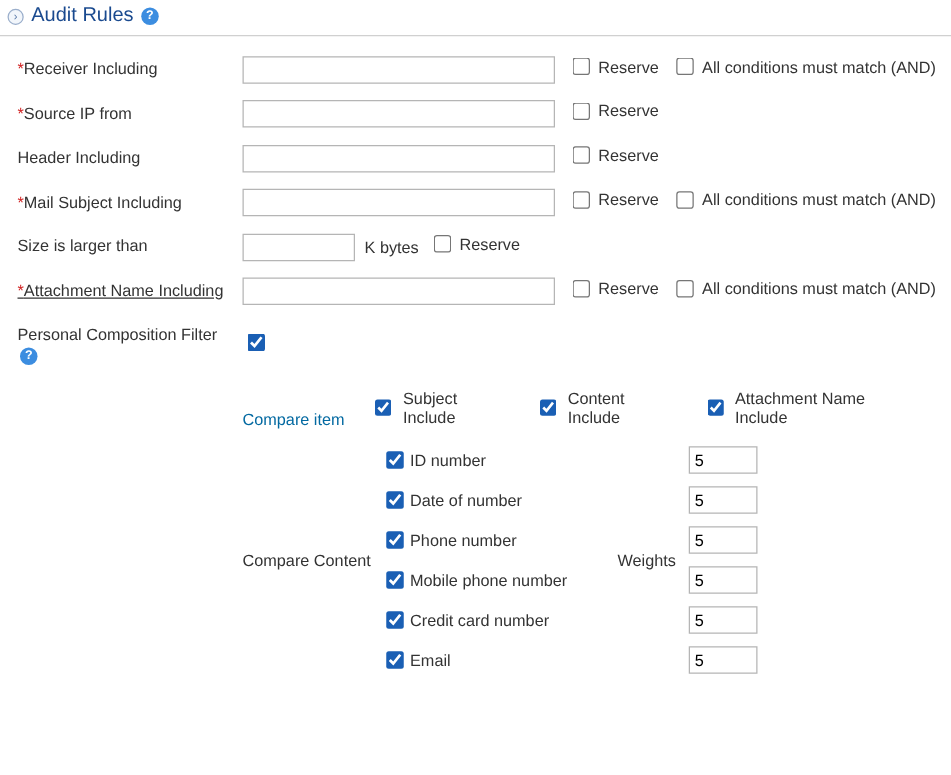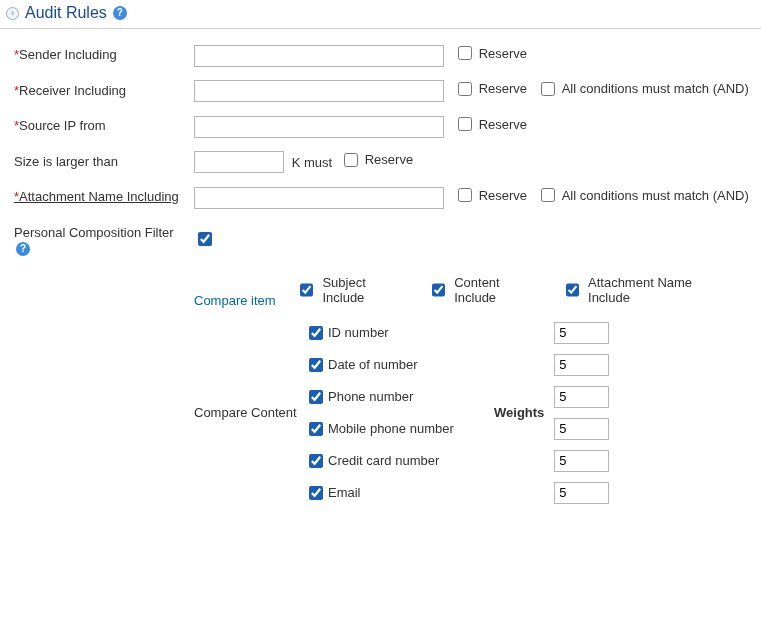--- a/index.html
+++ b/index.html
@@ -111,30 +111,20 @@
   <span class="toggle-icon">›</span>
   <span class="header-title">Audit Rules</span>
   <span class="help-icon">?</span>
 </div>
 
 <div class="content">
 <table class="form">
       <tbody>
 
 
-<tr>
-  <td class="label-cell"><span class="req">*</span><span>Sender Including</span></td>
-  <td>
-    <input class="text" type="text" style="">
-    <span class="inline">
-              <input type="checkbox" style="">
-              <span>Reserve</span>
-            </span>
-  </td>
-</tr>
 
 <tr>
   <td class="label-cell"><span class="req">*</span><span>Receiver Including</span></td>
   <td>
     <input class="text" type="text" style="">
     <span class="inline">
               <input type="checkbox" style="">
               <span>Reserve</span>
             </span>
     <span class="inline">
@@ -148,28 +138,52 @@
   <td class="label-cell"><span class="req">*</span><span>Source IP from</span></td>
   <td>
     <input class="text" type="text" style="">
     <span class="inline">
               <input type="checkbox" style="">
               <span>Reserve</span>
             </span>
   </td>
 </tr>
 
-
+<tr>
+  <td class="label-cell"><span>Header Including</span></td>
+  <td>
+    <input class="text" type="text" style="">
+    <span class="inline">
+              <input type="checkbox" style="">
+              <span>Reserve</span>
+            </span>
+  </td>
+</tr>
+
+<tr>
+  <td class="label-cell"><span class="req">*</span><span>Mail Subject Including</span></td>
+  <td>
+    <input class="text" type="text" style="">
+    <span class="inline">
+              <input type="checkbox" style="">
+              <span>Reserve</span>
+            </span>
+    <span class="inline">
+              <input type="checkbox" style="">
+              <span>All conditions must match (AND)</span>
+            </span>
+  </td>
+</tr>
 
 
 <tr>
   <td class="label-cell"><span>Size is larger than</span></td>
   <td>
     <input class="text small" type="text" style="">
-    <span style="margin-left:4px;">K must</span>
+    <span style="margin-left:4px;">K bytes</span>
     <span class="inline" style="margin-left:4px;">
               <input type="checkbox" style="">
               <span>Reserve</span>
             </span>
   </td>
 </tr>
 
 <tr>
   <td class="label-cell" style="vertical-align:top;padding-top:10px;text-decoration:underline;"><span class="req">*</span><span>Attachment Name Including</span></td>
   <td>
@@ -245,21 +259,21 @@
                       </span>
                       <span class="nm">Credit card number</span>
                     </div>
                     <div class="comp-line">
                       <span class="chk">
                         <input type="checkbox" checked="" style="">
                       </span>
                       <span class="nm">Email</span>
                     </div>
                   </div>
-                  <span style="margin: 0px 10px 0px 6px; align-self: center; font-weight: bold;">Weights</span>
+                  <span style="margin: 0px 10px 0px 6px; align-self: center;">Weights</span>
                   <div style="display: flex; flex-direction: column; gap: 10px;">
                     <input type="text" class="text weight" value="5" style="">
                     <input type="text" class="text weight" value="5" style="">
                     <input type="text" class="text weight" value="5" style="">
                     <input type="text" class="text weight" value="5" style="">
                     <input type="text" class="text weight" value="5" style="">
                     <input type="text" class="text weight" value="5" style="">
                   </div>
                 </div>
               </div>

